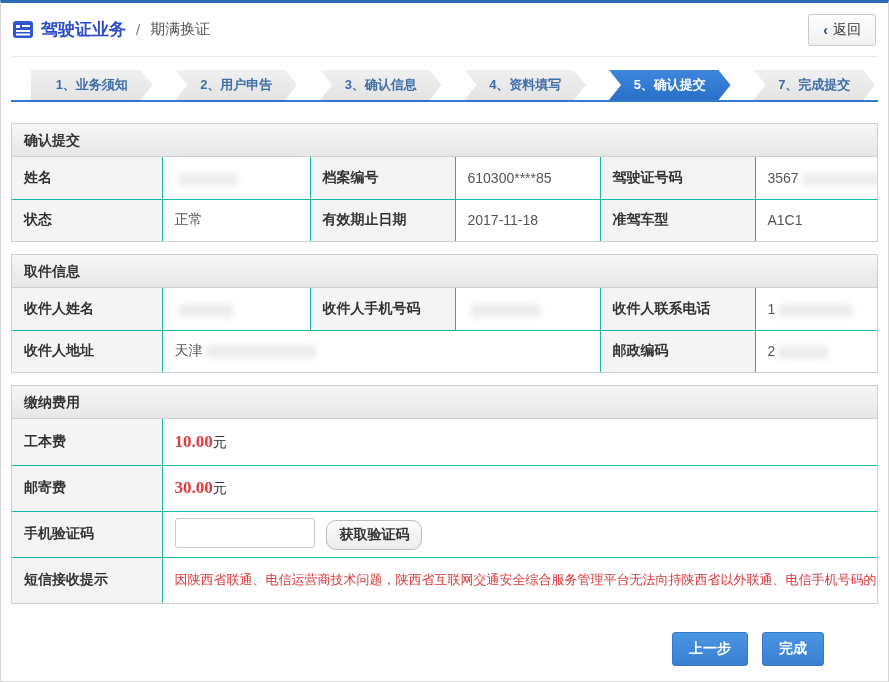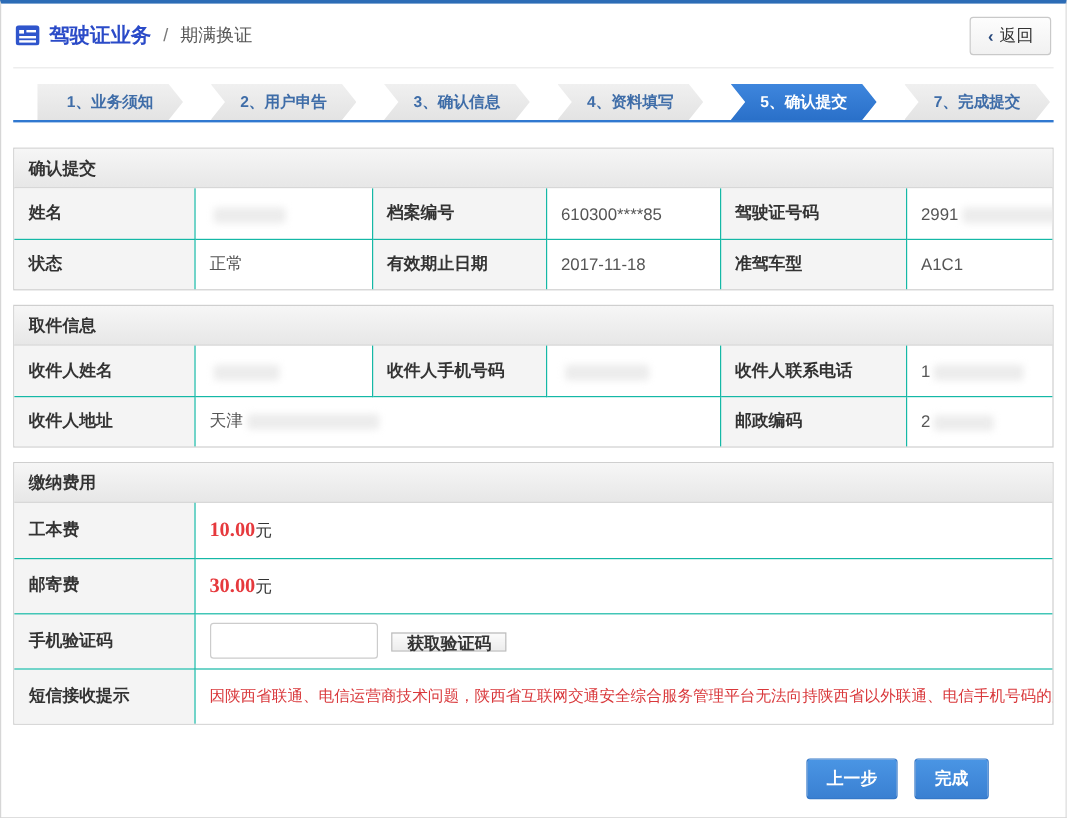--- a/index.html
+++ b/index.html
@@ -41,21 +41,21 @@
   td.lbl { background:#f4f4f4; text-align:left; color:#333; font-weight:bold; }
   td.val { background:#fff; color:#555; text-align:left; }
   .redact { display:inline-block; height:13px; background:#ececec; border-radius:3px; filter:blur(3px); vertical-align:middle; margin-left:3px; }
   .w50{width:50px} .w55{width:55px} .w60{width:60px} .w70{width:70px} .w75{width:75px} .w95{width:95px} .w110{width:110px}
 
   
   table.fees td { height:46px; }
   .fee-amount { color:#e6393d; font-weight:bold; font-size:17px;font-family:Liberation Serif, serif; }
   .fee-unit { color:#333; font-size:14px; }
   .code-input { width:140px; height:30px; border:1px solid #ccc; border-radius:3px; padding:0 8px; font-size:14px; color:#333; outline:none; }
-  .code-btn { height:16px; margin-left:8px; padding:0 12px; background:linear-gradient(#fbfbfb,#ededed); border:1px solid #bdbdbd; border-radius:0; font-size:14px; font-weight:bold; color:#333; cursor:pointer; vertical-align:middle; }
+  .code-btn { height:30px; margin-left:8px; padding:0 12px; background:linear-gradient(#fbfbfb,#ededed); border:1px solid #bdbdbd; border-radius:10px; font-size:14px; font-weight:bold; color:#333; cursor:pointer; vertical-align:middle; }
   td.notice-cell { white-space:normal; padding:10px 14px; height:66px; }
   .notice-text { color:#d9383b; font-size:13px; line-height:2.05; }
 
   
   .actions { display:flex; justify-content:flex-end; gap:14px; margin-top:28px; padding-right:54px; }
   .primary-btn { min-width:50px; padding:7px 16px; background:linear-gradient(#4a95e4,#3a80d2); color:#fff; border:1px solid #3578c8; border-radius:3px; font-size:14px; font-weight:bold; cursor:pointer; }
 </style>
 </head>
 <body>
 
@@ -104,21 +104,21 @@
             <col style="width:155px">
             <col>
           </colgroup>
         <tbody>
             <tr>
           <td class="lbl">姓名</td>
           <td class="val"><span></span><span class="redact w60"></span></td>
           <td class="lbl">档案编号</td>
           <td class="val">610300****85</td>
           <td class="lbl">驾驶证号码</td>
-          <td class="val"><span>2991</span><span class="redact w95"></span></td>
+          <td class="val"><span>3567</span><span class="redact w95"></span></td>
         </tr>
         <tr>
           <td class="lbl">状态</td>
           <td class="val">正常</td>
           <td class="lbl">有效期止日期</td>
           <td class="val">2017-11-18</td>
           <td class="lbl">准驾车型</td>
           <td class="val">A1C1</td>
         </tr>
       </tbody>

